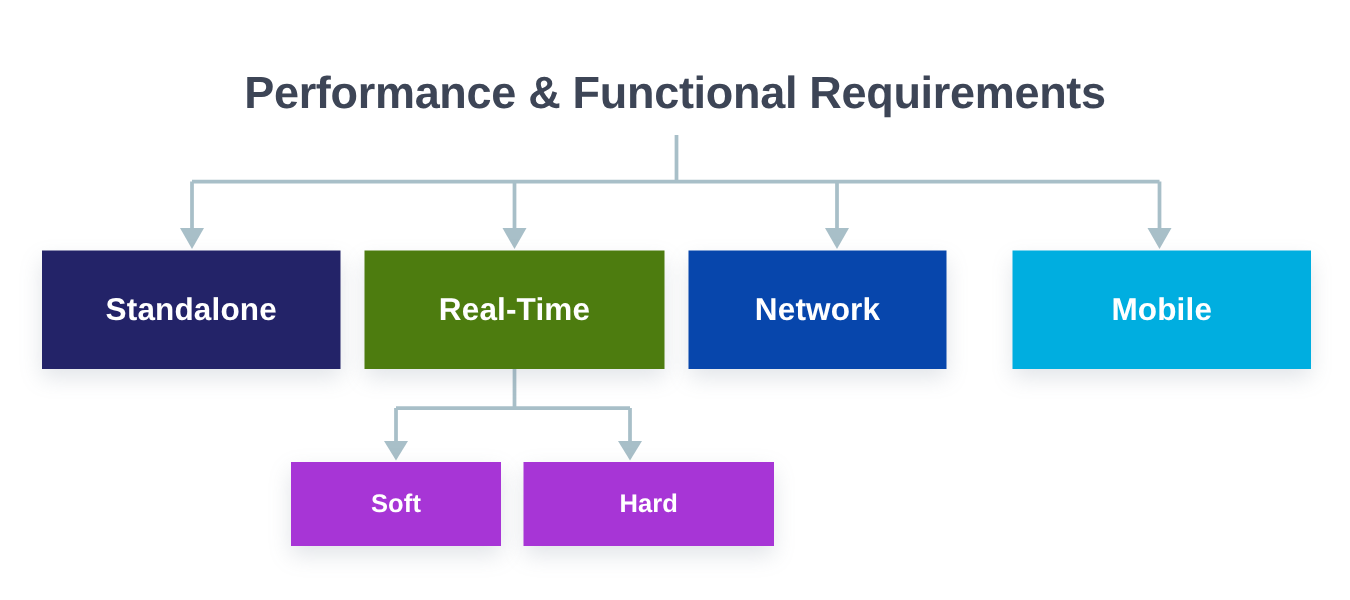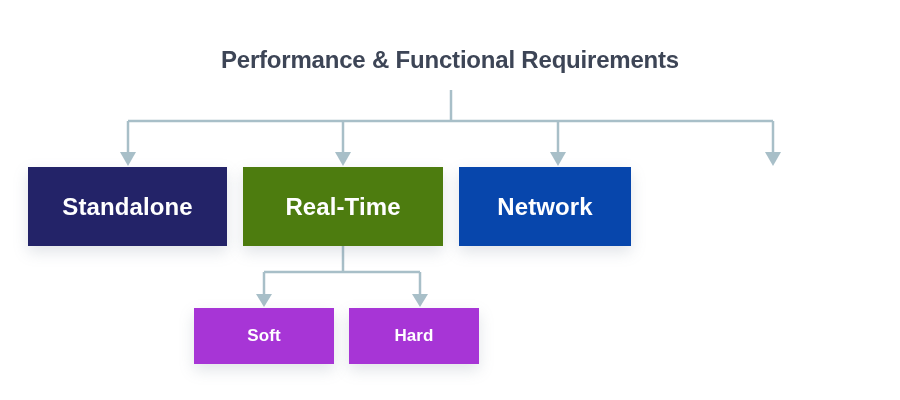--- a/index.html
+++ b/index.html
@@ -18,41 +18,41 @@
     width: 900px;
     height: 400px;
     background: #ffffff;
   }
   #title {
     position: absolute;
     left: 0;
     top: 46px;
     width: 900px;
     text-align: center;
-    font-size: 24px;
+    font-size: 30px;
     font-weight: bold;
     letter-spacing: -0.2px;
     color: #3d4556;
     white-space: nowrap;
   }
   #connectors {
     position: absolute;
     left: 0;
     top: 0;
     width: 900px;
     height: 400px;
     pointer-events: none;
   }
   .node {
     position: absolute;
     display: flex;
     align-items: center;
     justify-content: center;
     color: #ffffff;
-    font-size: 24px;
+    font-size: 21px;
     font-weight: bold;
     letter-spacing: 0.1px;
     box-shadow: 0 6px 14px rgba(120,130,150,0.22);
     box-sizing: border-box;
     white-space: nowrap;
   }
   .node.sub {
     font-size: 17px;
   }
 </style>
@@ -88,16 +88,17 @@
       <polygon points="550,152 566,152 558,166"></polygon>
       <polygon points="765,152 781,152 773,166"></polygon>
       <polygon points="256,294 272,294 264,307"></polygon>
       <polygon points="412,294 428,294 420,307"></polygon>
     </g>
   </svg>
 
   <div class="node" style="left: 28px; top: 167px; width: 199px; height: 79px; background: rgb(35, 35, 104);">Standalone</div>
   <div class="node" style="left: 243px; top: 167px; width: 200px; height: 79px; background: #4d7c0f;">Real-Time</div>
   <div class="node" style="left: 459px; top: 167px; width: 172px; height: 79px; background: rgb(7, 70, 172);">Network</div>
+  <div class="node" style="left: 675px; top: 167px; width: 199px; height: 79px; background: rgb(0, 174, 224);">Mobile</div>
   <div class="node sub" style="left: 194px; top: 308px; width: 140px; height: 56px; background: rgb(167, 53, 214);">Soft</div>
-  <div class="node sub" style="left: 349px; top: 308px; width: 130px; height: 56px; background: rgb(167, 53, 214);">Hard</div>
+  <div class="node sub" style="left: 349px; top: 308px; width: 167px; height: 56px; background: rgb(167, 53, 214);">Hard</div>
 
 </div>
 
 </body></html>

